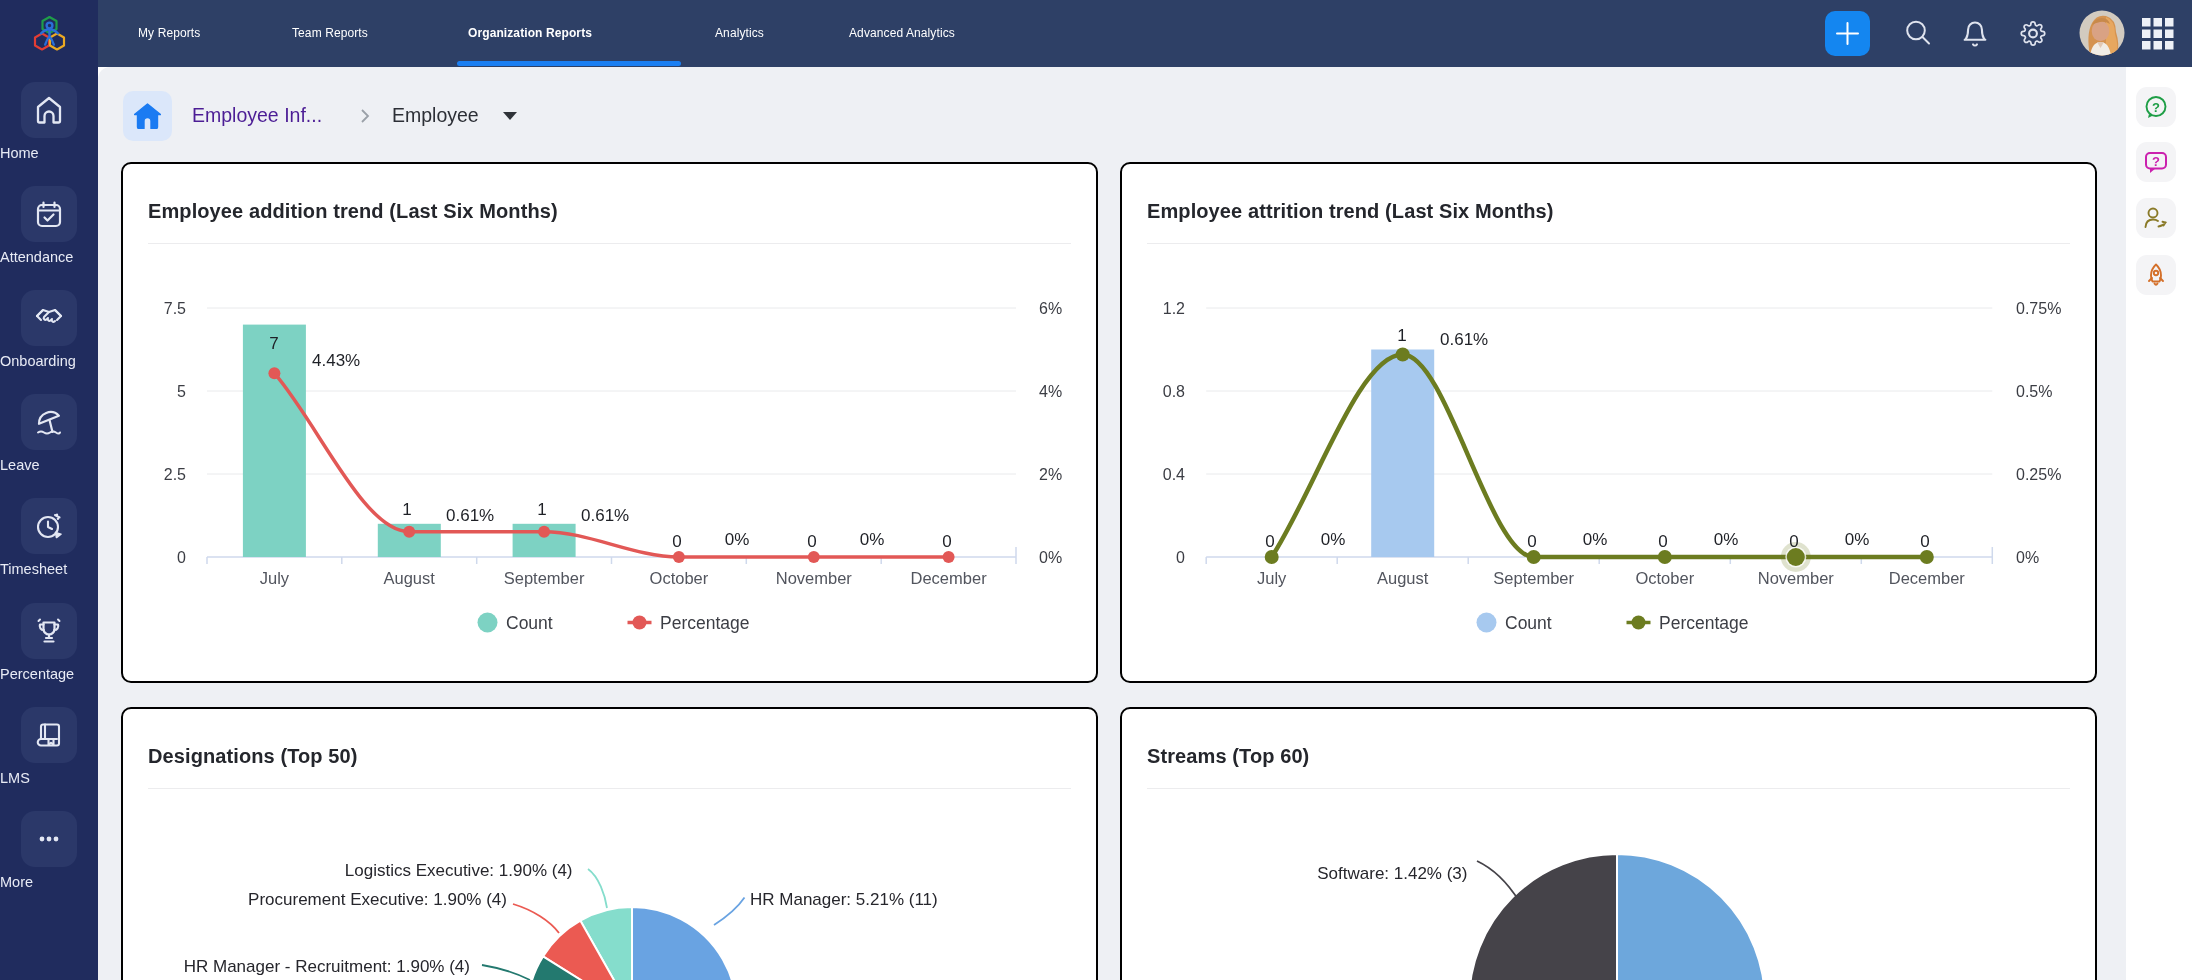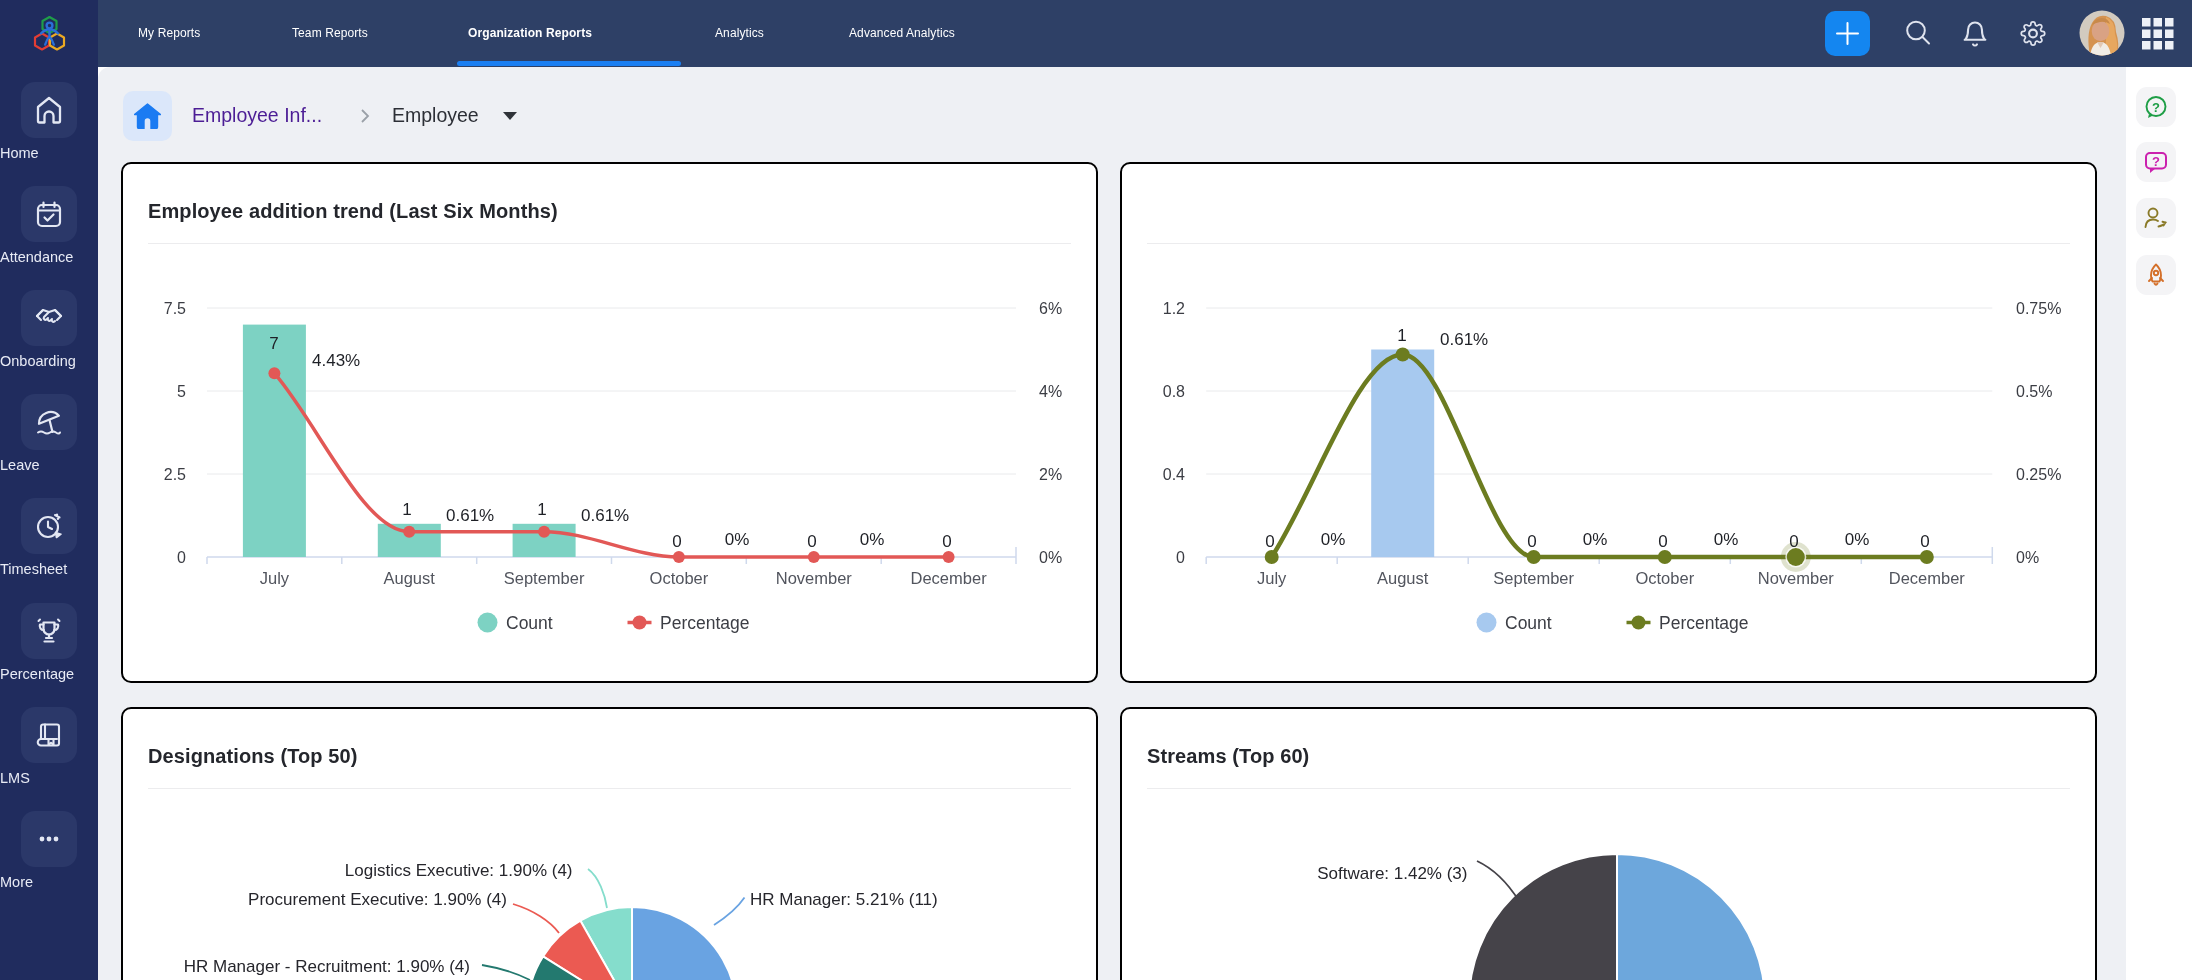--- a/index.html
+++ b/index.html
@@ -252,20 +252,21 @@
       <text x="749" y="381" text-anchor="middle" font-size="17" font-weight="500" fill="#1e2026">0%</text>
       <text x="824" y="383" text-anchor="middle" font-size="17" font-weight="500" fill="#1e2026">0</text>
       <circle cx="364.5" cy="458.5" r="10" fill="#7dd2c3"></circle>
       <text x="383" y="465" font-size="17.5" fill="#3c3e45">Count</text>
       <line x1="504.5" y1="458.5" x2="528.5" y2="458.5" stroke="#e25856" stroke-width="3.5"></line>
       <circle cx="516.5" cy="458.5" r="7" fill="#e25856"></circle>
       <text x="537" y="465" font-size="17.5" fill="#3c3e45">Percentage</text>
     </svg>
 </div>
 <div class="card" style="left:1120px;top:162px;width:977px;height:521px">
+<div class="ctitle">Employee attrition trend (Last Six Months)</div>
     <div class="cdiv"></div>
 <svg width="975" height="519" style="position:absolute;left:0;top:0">
       <line x1="84.2" y1="144" x2="870.3" y2="144" stroke="#e9eaec" stroke-width="1"></line>
       <line x1="84.2" y1="227" x2="870.3" y2="227" stroke="#e9eaec" stroke-width="1"></line>
       <line x1="84.2" y1="310" x2="870.3" y2="310" stroke="#e9eaec" stroke-width="1"></line>
       <line x1="84.2" y1="393.0" x2="870.3" y2="393.0" stroke="#cfd9ec" stroke-width="1.5"></line>
       <line x1="84.2" y1="393.0" x2="84.2" y2="400.0" stroke="#cfd9ec" stroke-width="1.5"></line>
       <line x1="215.2" y1="393.0" x2="215.2" y2="400.0" stroke="#cfd9ec" stroke-width="1.5"></line>
       <line x1="346.2" y1="393.0" x2="346.2" y2="400.0" stroke="#cfd9ec" stroke-width="1.5"></line>
       <line x1="477.2" y1="393.0" x2="477.2" y2="400.0" stroke="#cfd9ec" stroke-width="1.5"></line>

